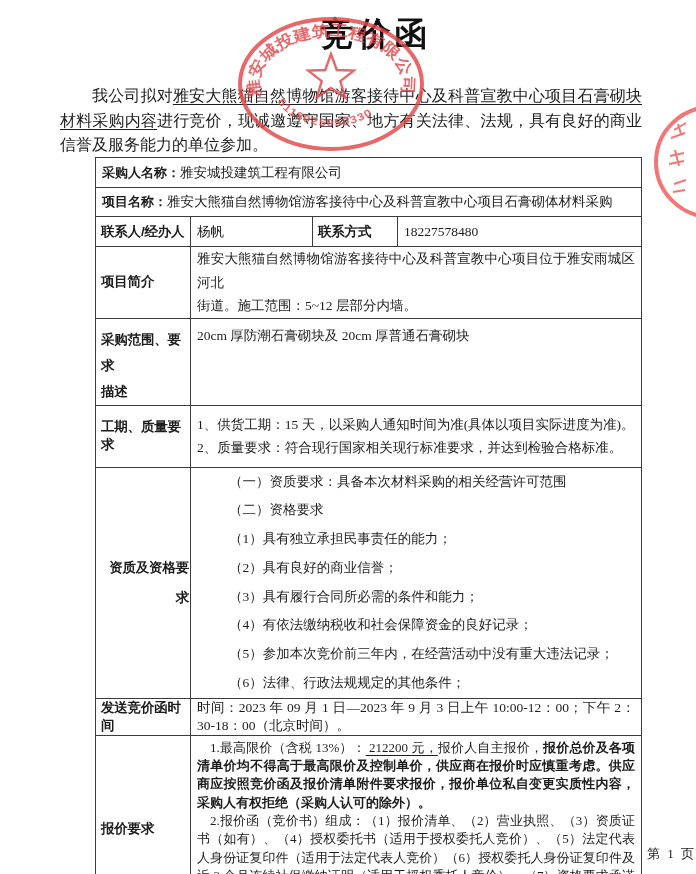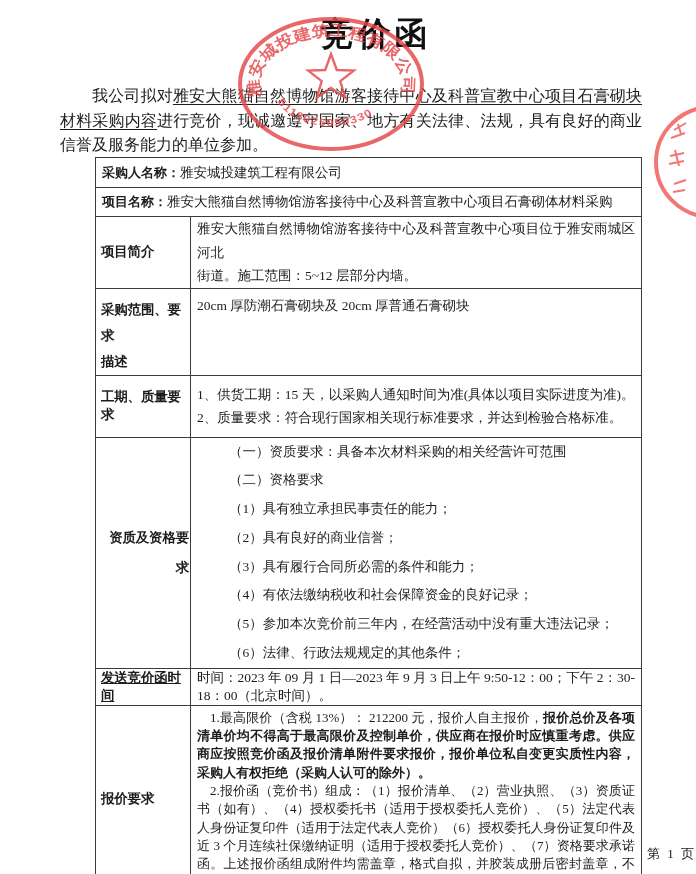--- a/index.html
+++ b/index.html
@@ -32,25 +32,25 @@
     font-size:12.8px;letter-spacing:-0.2px;padding-left:5px!important;padding-right:1px!important;
   }
   .lbl-inline{font-family:"Liberation Sans",sans-serif;font-weight:bold;font-size:13px;}
   .pre{white-space:pre-line;}
   .vtop{vertical-align:top!important;padding-top:8px!important;}
   .c{text-align:right;}
   .proj-intro{font-size:13px;line-height:23.5px;text-align:justify;}
   .sched{font-size:13.3px;line-height:23px;}
   .qual{font-size:13.8px;line-height:28.8px;padding-left:38px!important;}
   .qual-lbl{line-height:30px;}
-  .send-lbl{line-height:17.5px;text-decoration:underline;}
+  .send-lbl{line-height:17.5px;}
   .send-val{font-size:13.4px;line-height:17.5px;text-align:justify;}
   .quote-val{vertical-align:top!important;padding-top:3px!important;}
   .quote-val p{margin:0;font-size:13px;line-height:18.3px;text-align:justify;text-indent:1em;}
-  .quote-val .u{text-underline-offset:3px;}
+  .quote-val .u{text-decoration:underline;text-underline-offset:3px;}
   .footer{
     position:absolute;top:845px;left:0;width:696px;text-align:right;
     font-size:13px;letter-spacing:2px;color:#222;
   }
   .seal-main{position:absolute;left:235px;top:12px;opacity:.82;}
   .seal-side{position:absolute;left:640px;top:98px;opacity:.8;}
 </style>
 </head>
 <body>
 
@@ -89,20 +89,26 @@
         <col style="width:85px">
         <col style="width:244px">
       </colgroup>
     <tbody>
         <tr style="height:30px">
       <td colspan="4"><span class="lbl-inline">采购人名称：</span><span>雅安城投建筑工程有限公司</span></td>
     </tr>
     <tr style="height:29px">
       <td colspan="4"><span class="lbl-inline">项目名称：</span><span>雅安大熊猫自然博物馆游客接待中心及科普宣教中心项目石膏砌体材料采购</span></td>
     </tr>
+    <tr style="height:30px">
+      <td class="lbl">联系人/经办人</td>
+      <td>杨帆</td>
+      <td class="lbl">联系方式</td>
+      <td>18227578480</td>
+    </tr>
     <tr style="height:46px">
       <td class="lbl">项目简介</td>
       <td colspan="3" class="pre proj-intro">雅安大熊猫自然博物馆游客接待中心及科普宣教中心项目位于雅安雨城区河北
 街道。施工范围：5~12 层部分内墙。</td>
     </tr>
     <tr style="height:57px">
       <td class="lbl pre vtop" style="line-height:26px">采购范围、要求
 描述</td>
       <td colspan="3" class="vtop">20cm 厚防潮石膏砌块及 20cm 厚普通石膏砌块</td>
     </tr>
@@ -119,21 +125,21 @@
 （1）具有独立承担民事责任的能力；
 （2）具有良好的商业信誉；
 （3）具有履行合同所必需的条件和能力；
 （4）有依法缴纳税收和社会保障资金的良好记录；
 （5）参加本次竞价前三年内，在经营活动中没有重大违法记录；
 （6）法律、行政法规规定的其他条件；</td>
     </tr>
     <tr style="height:37px">
       <td class="lbl pre send-lbl">发送竞价函时
 间</td>
-      <td colspan="3" class="send-val">时间：2023 年 09 月 1 日—2023 年 9 月 3 日上午 9:50-12：00；下午 2：30-18：00（北京时间）。</td>
+      <td colspan="3" class="send-val">时间：2023 年 09 月 1 日—2023 年 9 月 3 日上午 10:00-12：00；下午 2：30-18：00（北京时间）。</td>
     </tr>
     <tr style="height:165px">
       <td class="lbl">报价要求</td>
       <td colspan="3" class="quote-val">
         <p><span>1.最高限价（含税 13%）：</span><span class="u"> 212200 元，</span><span>报价人自主报价，</span><b>报价总价及各项清单价均不得高于最高限价及控制单价，供应商在报价时应慎重考虑。供应商应按照竞价函及报价清单附件要求报价，报价单位私自变更实质性内容，采购人有权拒绝（采购人认可的除外）。</b></p>
         <p>2.报价函（竞价书）组成：（1）报价清单、（2）营业执照、（3）资质证书（如有）、（4）授权委托书（适用于授权委托人竞价）、（5）法定代表人身份证复印件（适用于法定代表人竞价）（6）授权委托人身份证复印件及近 3 个月连续社保缴纳证明（适用于授权委托人竞价）、（7）资格要求承诺函。上述报价函组成附件均需盖章，格式自拟，并胶装成册后密封盖章，不得散页和未</p>
       </td>
     </tr>
   </tbody>
     </table>

